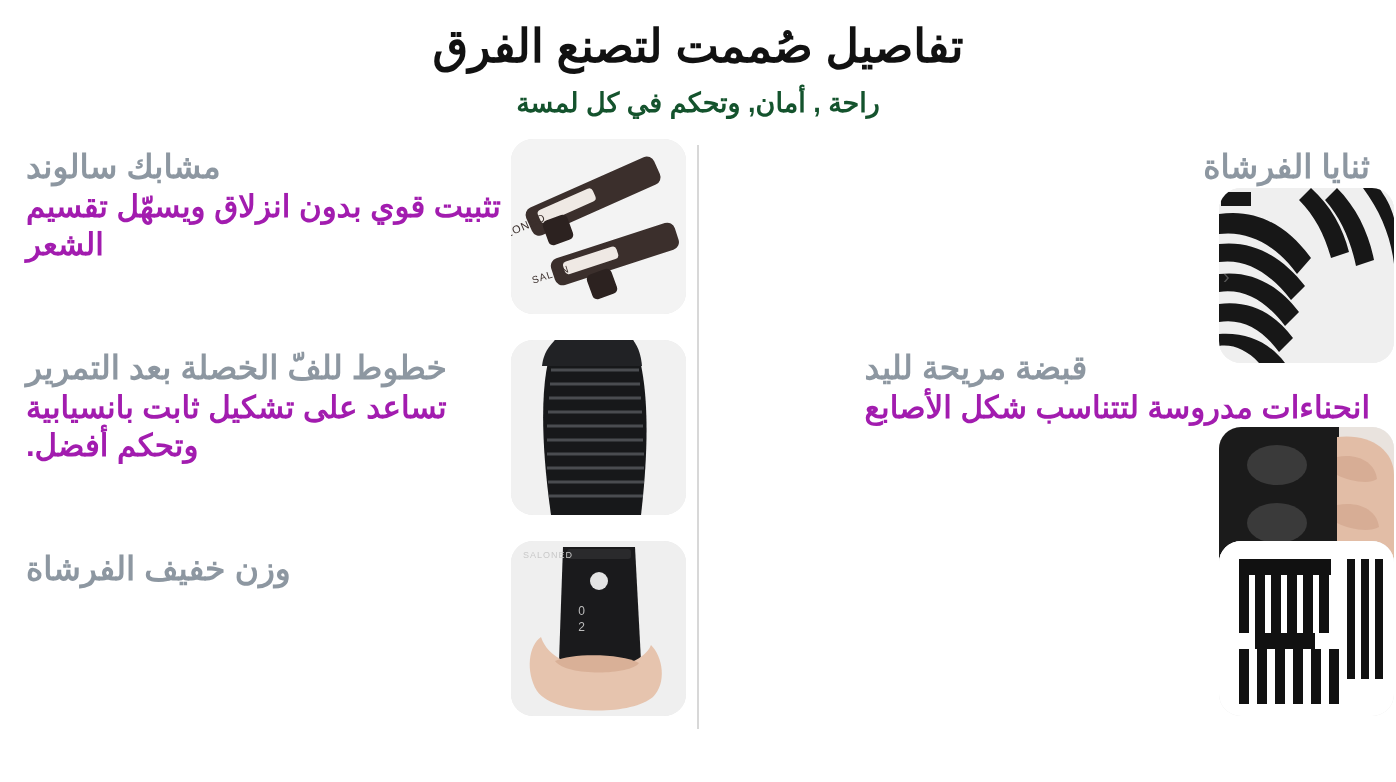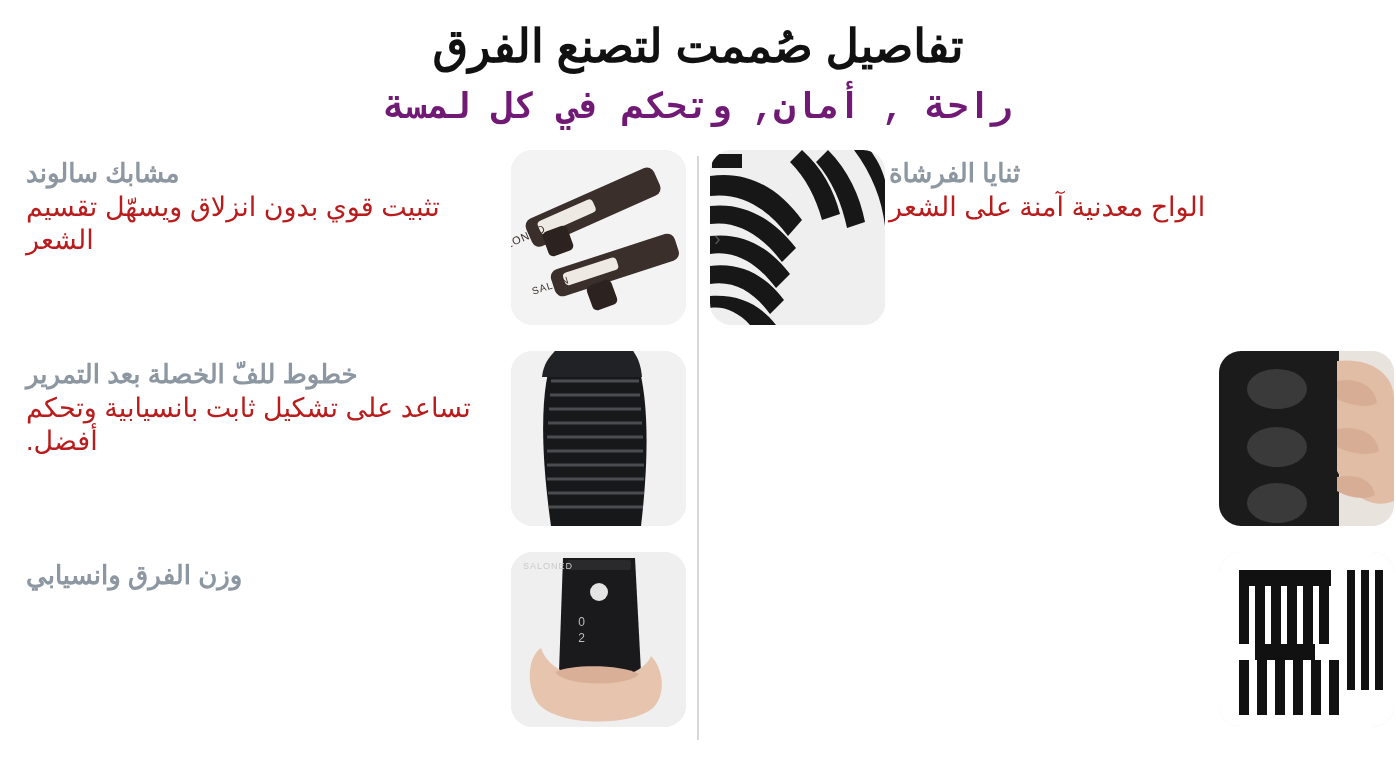--- a/index.html
+++ b/index.html
@@ -24,25 +24,24 @@
   }
   .header-title {
     font-size: 46px;
     font-weight: bold;
     color: #111111;
     line-height: 1.25;
     letter-spacing: 0px;
   }
   .header-subtitle {
     margin-top: 10px;
-    font-size: 36px;
-    font-weight: bold;
-    color: #701a75;
+    font-size: 27px;
+    font-weight: bold;
+    color: #14532d;
     line-height: 1.3;
-    font-family: Liberation Mono, monospace;
   }
 
   
   .grid {
     position: relative;
     margin-top: 18px;
     display: flex;
     flex-direction: row;
     width: 1396px;
     height: 600px;
@@ -70,47 +69,48 @@
     flex-direction: row;
     align-items: flex-start;
     height: 175px;
   }
   .feature-text {
     flex: 1;
     padding: 8px 14px 0 14px;
     text-align: left;
   }
   .feature-title {
-    font-size: 26px;
+    font-size: 33px;
     font-weight: bold;
     color: #8d97a1;
     line-height: 1.2;
     margin-bottom: 2px;
   }
   .feature-desc {
-    font-size: 27px;
-    color: #b91c1c;
+    font-size: 31px;
+    color: #a21caf;
     line-height: 1.22;
+    font-weight: bold;
   }
 
   
   .thumb {
     width: 175px;
     height: 175px;
     border-radius: 22px;
     background: #f2f2f2;
     overflow: hidden;
     position: relative;
     flex: 0 0 auto;
     box-shadow: 0 0 0 1px #ededed inset;
   }
   .thumb svg { display: block; width: 100%; height: 100%; }
 
   
-  .col-right .feature { flex-direction: row; }
+  .col-right .feature { flex-direction: column; }
   .col-right .thumb { margin-right: -10px; }
   .col-left .thumb { margin-left: -10px; }
 
   
   .chev {
     position: absolute;
     left: 4px;
     top: 50%;
     transform: translateY(-50%);
     font-size: 20px;
@@ -128,21 +128,20 @@
   </div>
 
   <div class="grid">
     <div class="divider"></div>
 
     <div class="col col-right">
 
       <div class="feature">
         <div class="feature-text">
           <div class="feature-title">ثنايا الفرشاة</div>
-          <div class="feature-desc">الواح معدنية آمنة على الشعر</div>
         </div>
         <div class="thumb">
           <svg viewBox="0 0 175 175" preserveAspectRatio="none" aria-hidden="true">
             <rect width="175" height="175" fill="#f4f4f4"></rect>
             <rect x="0" y="0" width="175" height="175" fill="#efefef"></rect>
             <g fill="#171717">
               <path d="M2 4 h30 v14 h-30z"></path>
               <path d="M0 26 C 40 20, 70 40, 92 70 L 78 86 C 58 58, 30 42, 0 46 Z"></path>
               <path d="M0 56 C 36 52, 64 70, 86 98 L 72 112 C 52 86, 28 70, 0 74 Z"></path>
               <path d="M0 86 C 34 82, 60 98, 80 124 L 66 138 C 48 114, 26 100, 0 104 Z"></path>
@@ -152,20 +151,24 @@
               <path d="M118 0 C 138 20, 150 46, 155 72 L 137 78 C 132 54, 122 30, 106 12 Z"></path>
               <path d="M144 0 C 162 24, 172 50, 175 76 L 175 30 C 172 18, 166 8, 160 0 Z"></path>
             </g>
             <rect x="0" y="0" width="175" height="175" fill="none"></rect>
           </svg>
           <span class="chev">‹</span>
         </div>
       </div>
 
       <div class="feature">
+        <div class="feature-text">
+          <div class="feature-title">قبضة مريحة لليد</div>
+          <div class="feature-desc">انحناءات مدروسة لتتناسب شكل الأصابع</div>
+        </div>
         <div class="thumb">
           <svg viewBox="0 0 175 175" preserveAspectRatio="none" aria-hidden="true">
             <rect width="175" height="175" fill="#e9e3de"></rect>
             <path d="M0 0 H120 V175 H0 Z" fill="#1b1b1b"></path>
             <ellipse cx="58" cy="38" rx="30" ry="20" fill="#3a3a3a"></ellipse>
             <ellipse cx="58" cy="96" rx="30" ry="20" fill="#3a3a3a"></ellipse>
             <ellipse cx="58" cy="152" rx="30" ry="20" fill="#3a3a3a"></ellipse>
             <path d="M118 10 C 150 6, 175 22, 175 48 L 175 150 C 150 160, 128 140, 118 120 Z" fill="#e2bda6"></path>
             <path d="M118 30 C 140 26, 156 36, 158 52 C 150 58, 130 54, 118 48 Z" fill="#d7ad95"></path>
             <path d="M118 78 C 142 74, 158 84, 160 100 C 150 106, 130 102, 118 96 Z" fill="#d7ad95"></path>
@@ -263,19 +266,19 @@
             <rect x="56" y="8" width="64" height="10" rx="3" fill="#2a2a2c"></rect>
             <text x="62" y="17" font-family="Liberation Sans, sans-serif" font-size="9" fill="#c9c9c9" letter-spacing="1">SALONED</text>
             <circle cx="88" cy="40" r="9" fill="#e4e4e4"></circle>
             <text x="74" y="74" font-family="Liberation Sans, sans-serif" font-size="12" fill="#bdbdbd">0</text>
             <text x="74" y="90" font-family="Liberation Sans, sans-serif" font-size="12" fill="#bdbdbd">2</text>
             <path d="M30 96 C 18 104, 14 130, 26 150 C 44 175, 120 175, 142 156 C 156 142, 152 116, 140 104 C 128 134, 44 138, 30 96 Z" fill="#e6c4ae"></path>
             <path d="M44 120 C 60 112, 110 112, 128 122 C 120 134, 56 136, 44 120 Z" fill="#d9b097"></path>
           </svg>
         </div>
         <div class="feature-text">
-          <div class="feature-title">وزن الفرق وانسيابي</div>
+          <div class="feature-title">وزن خفيف الفرشاة</div>
         </div>
       </div>
 
     </div>
   </div>
 </div>
 
 </body></html>

